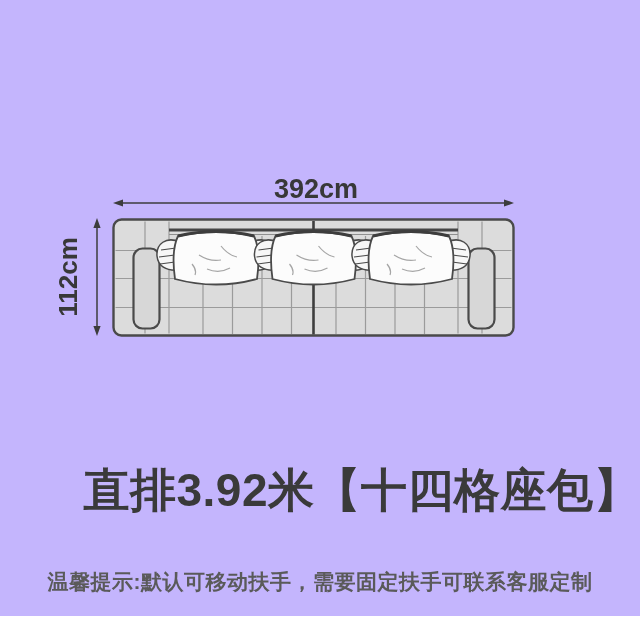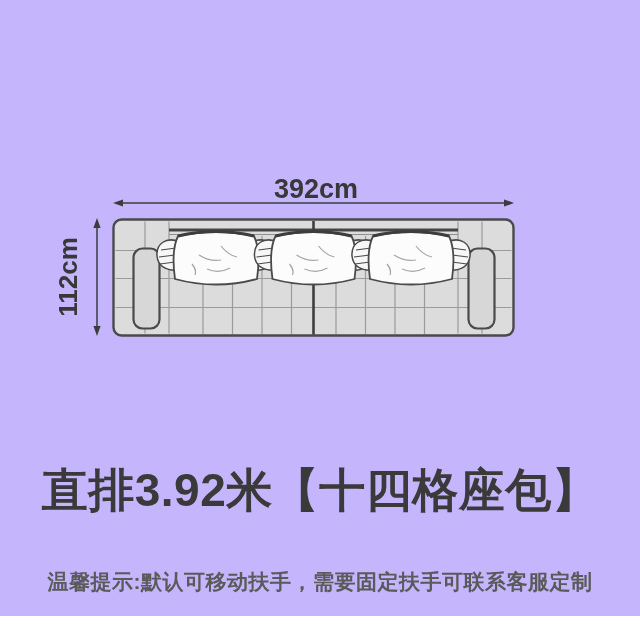--- a/index.html
+++ b/index.html
@@ -23,21 +23,21 @@
   .dim-label {
     font-family: "Liberation Sans", sans-serif;
     font-weight: 700;
     fill: #383838;
   }
   .product-title {
     position: absolute;
     top: 460px;
     left: 0;
     right: 0;
-    text-align: center;
+    text-align: right;
     font-size: 46px;
     font-weight: 700;
     color: #3a3a3a;
     letter-spacing: 0.5px;
     white-space: nowrap;
   }
   .customization-note {
     position: absolute;
     top: 568px;
     left: 0;

